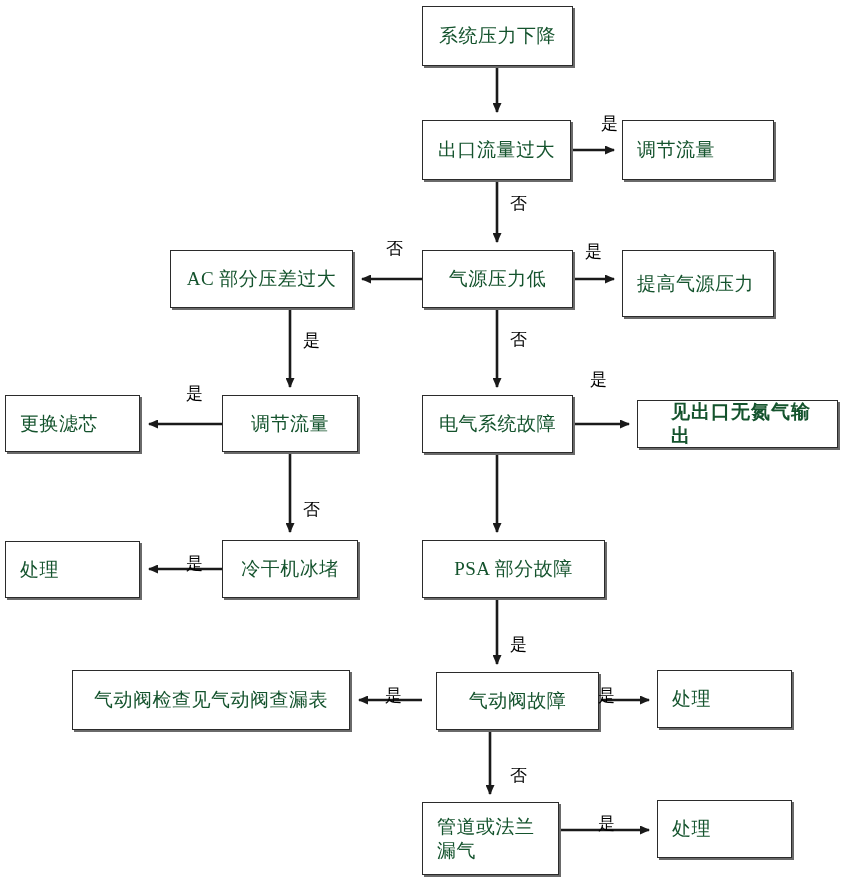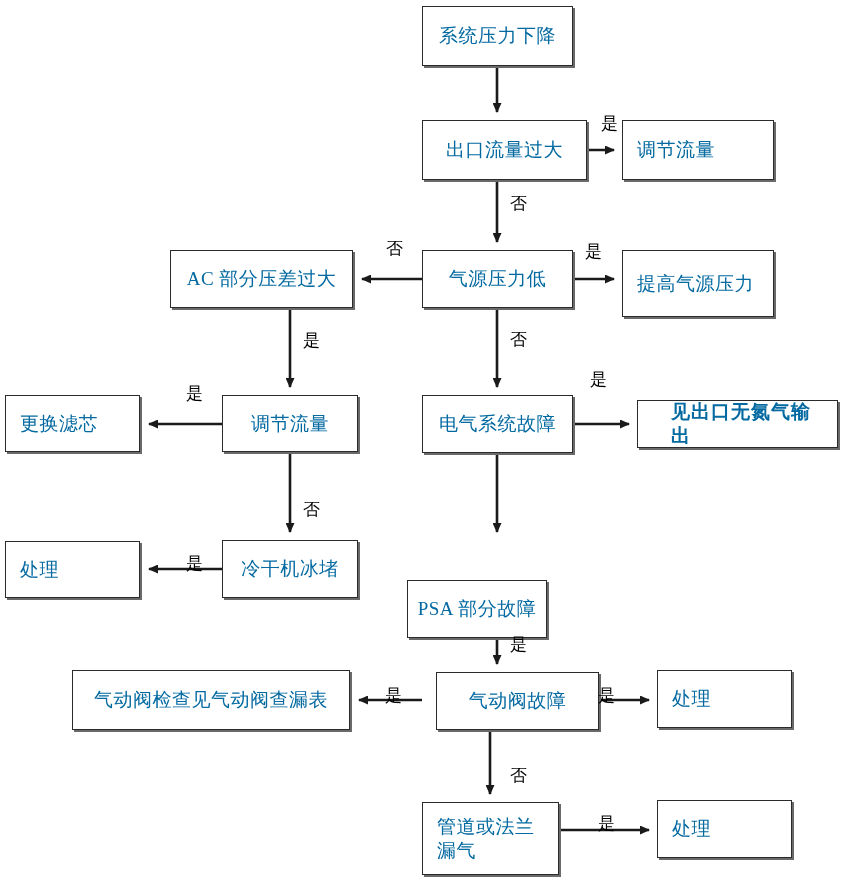--- a/index.html
+++ b/index.html
@@ -20,21 +20,21 @@
     box-sizing: border-box;
     border: 1px solid #2b2b2b;
     background: #ffffff;
     display: flex;
     align-items: center;
     justify-content: flex-start;
     padding-left: 14px;
     padding-right: 8px;
     font-size: 19px;
     line-height: 1.25;
-    color: #0369a1;
+    color: #14532d;
     letter-spacing: 0.5px;
     box-shadow: 2px 2px 0 0 #6a6a6a;
   }
   .node.center { justify-content: center; padding-left: 8px; }
   .node.bold { font-weight: bold; letter-spacing: 1px; padding-left: 33px; }
   .node .label { display: block; }
   .edge-label {
     position: absolute;
     font-size: 17px;
     color: #000000;
@@ -94,21 +94,21 @@
       <path d="M490,730 L490,794" marker-end="url(#ah)"></path>
 
       <path d="M559,830 L649,830" marker-end="url(#ah)"></path>
     </g>
   </svg>
 
   <div id="nodes-layer">
       <div class="node center" style="left: 422px; top: 6px; width: 151px; height: 60px;">
         <span class="label">系统压力下降</span>
       </div>
-      <div class="node center" style="left: 422px; top: 120px; width: 165px; height: 60px;">
+      <div class="node center" style="left: 422px; top: 120px; width: 149px; height: 60px;">
         <span class="label">出口流量过大</span>
       </div>
       <div class="node" style="left: 622px; top: 120px; width: 152px; height: 60px;">
         <span class="label">调节流量</span>
       </div>
       <div class="node center" style="left: 422px; top: 250px; width: 151px; height: 58px;">
         <span class="label">气源压力低</span>
       </div>
       <div class="node center" style="left: 170px; top: 250px; width: 183px; height: 58px;">
         <span class="label">AC 部分压差过大</span>
@@ -127,21 +127,21 @@
       </div>
       <div class="node center bold" style="left: 637px; top: 400px; width: 201px; height: 48px;">
         <span class="label">见出口无氮气输出</span>
       </div>
       <div class="node center" style="left: 222px; top: 540px; width: 136px; height: 58px;">
         <span class="label">冷干机冰堵</span>
       </div>
       <div class="node" style="left: 5px; top: 541px; width: 135px; height: 57px;">
         <span class="label">处理</span>
       </div>
-      <div class="node center" style="left: 407px; top: 540px; width: 140px; height: 58px; margin-top: 40px;">
+      <div class="node center" style="left: 422px; top: 540px; width: 183px; height: 58px;">
         <span class="label">PSA 部分故障</span>
       </div>
       <div class="node center" style="left: 436px; top: 672px; width: 163px; height: 58px; align-items: center;">
         <span class="label">气动阀故障</span>
       </div>
       <div class="node center" style="left: 72px; top: 670px; width: 278px; height: 60px;">
         <span class="label">气动阀检查见气动阀查漏表</span>
       </div>
       <div class="node" style="left: 657px; top: 670px; width: 135px; height: 58px;">
         <span class="label">处理</span>

